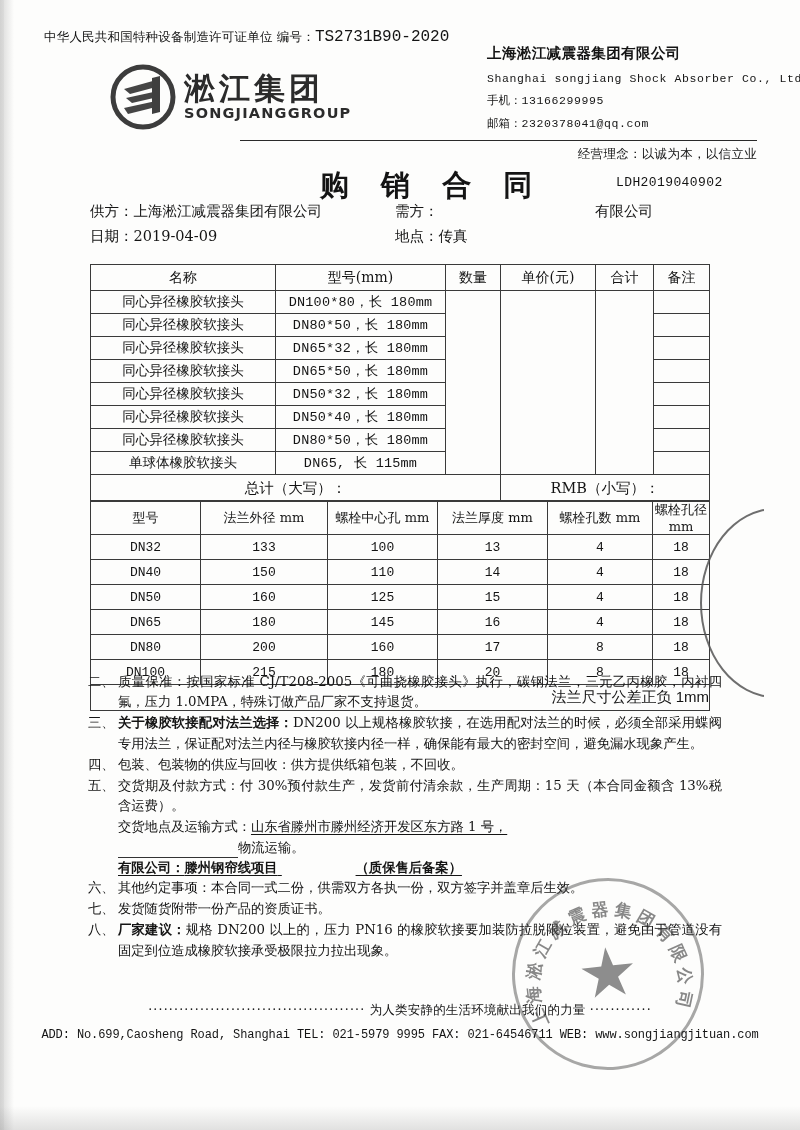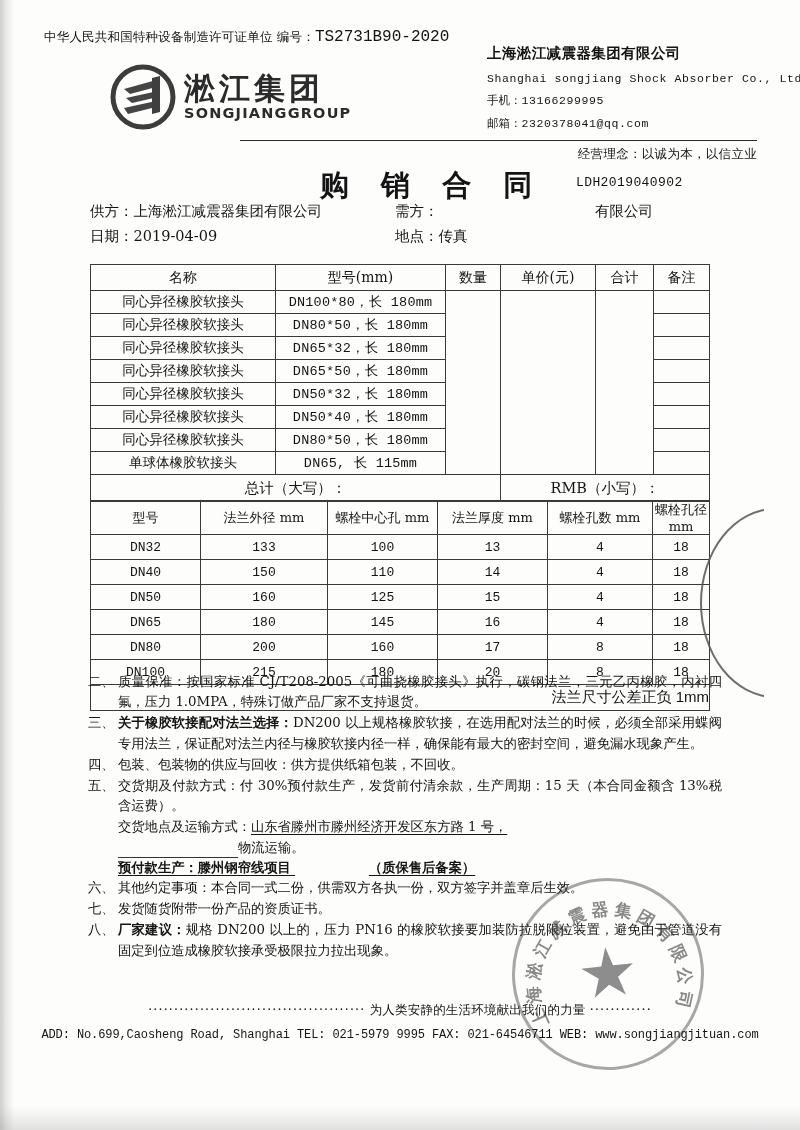--- a/index.html
+++ b/index.html
@@ -47,21 +47,21 @@
   .co-block { position:absolute; left:487px; top:44px; width:270px; }
   .co-cn { font-size:14.5px; font-weight:700; font-family:"DejaVu Serif",serif; letter-spacing:.4px; margin-bottom:9px;}
   .co-line { font-size:11.5px; font-family:"Liberation Mono","DejaVu Sans Mono",monospace; letter-spacing:.6px; margin-bottom:8px; white-space:nowrap;}
   .co-line .cn { font-family:"DejaVu Serif",serif; letter-spacing:0; }
   .hr-head { position:absolute; left:240px; top:140px; width:517px; border-top:1px solid #2a2a2a; }
   .motto { position:absolute; right:43px; top:146px; font-size:12.5px; font-family:Liberation Sans, sans-serif; letter-spacing:.3px; white-space:nowrap;}
 
   
   .title { position:absolute; left:320px; top:166px; font-size:29px; font-weight:700;
     letter-spacing:11px; font-family:"DejaVu Serif",serif; white-space:nowrap; }
-  .contract-no { position:absolute; left:576px; top:175px; font-size:13px;
+  .contract-no { position:absolute; left:616px; top:175px; font-size:13px;
     font-family:"Liberation Mono","DejaVu Sans Mono",monospace; letter-spacing:.4px; }
 
   .meta { position:absolute; left:90px; top:202px; width:650px; font-size:14.5px; font-family:"DejaVu Serif",serif; }
   .meta-row { display:flex; margin-bottom:6px; white-space:nowrap; }
   .meta-l { width:305px; }
   .meta-m { width:200px; }
   .meta-r { text-align:left; }
   .sec1 { position:absolute; left:96px; top:243px; font-size:13.5px; font-family:"DejaVu Serif",serif; }
 
   
@@ -348,21 +348,21 @@
       <div class="clause-body">交货期及付款方式：付 30%预付款生产，发货前付清余款，生产周期：15 天（本合同金额含 13%税含运费）。</div>
     </div>
 
     <div class="indent">
       <span>交货地点及运输方式：</span><span class="u">山东省滕州市滕州经济开发区东方路 1 号，</span>
     </div>
     <div class="indent">
       <span class="blank-ul" style="width:120px"></span><span>物流运输。</span>
     </div>
     <div class="indent">
-      <span class="b u">预付款生产：</span><span class="b u">滕州钢帘线项目</span><span class="u" style="display:inline-block;width:78px">&nbsp;</span><span class="b u">（质保售后备案）</span>
+      <span class="b u">有限公司：</span><span class="b u">滕州钢帘线项目</span><span class="u" style="display:inline-block;width:78px">&nbsp;</span><span class="b u">（质保售后备案）</span>
     </div>
 
     <div class="clause">
       <div class="clause-no">六、</div>
       <div class="clause-body">其他约定事项：本合同一式二份，供需双方各执一份，双方签字并盖章后生效。</div>
     </div>
 
     <div class="clause">
       <div class="clause-no">七、</div>
       <div class="clause-body">发货随货附带一份产品的资质证书。</div>

